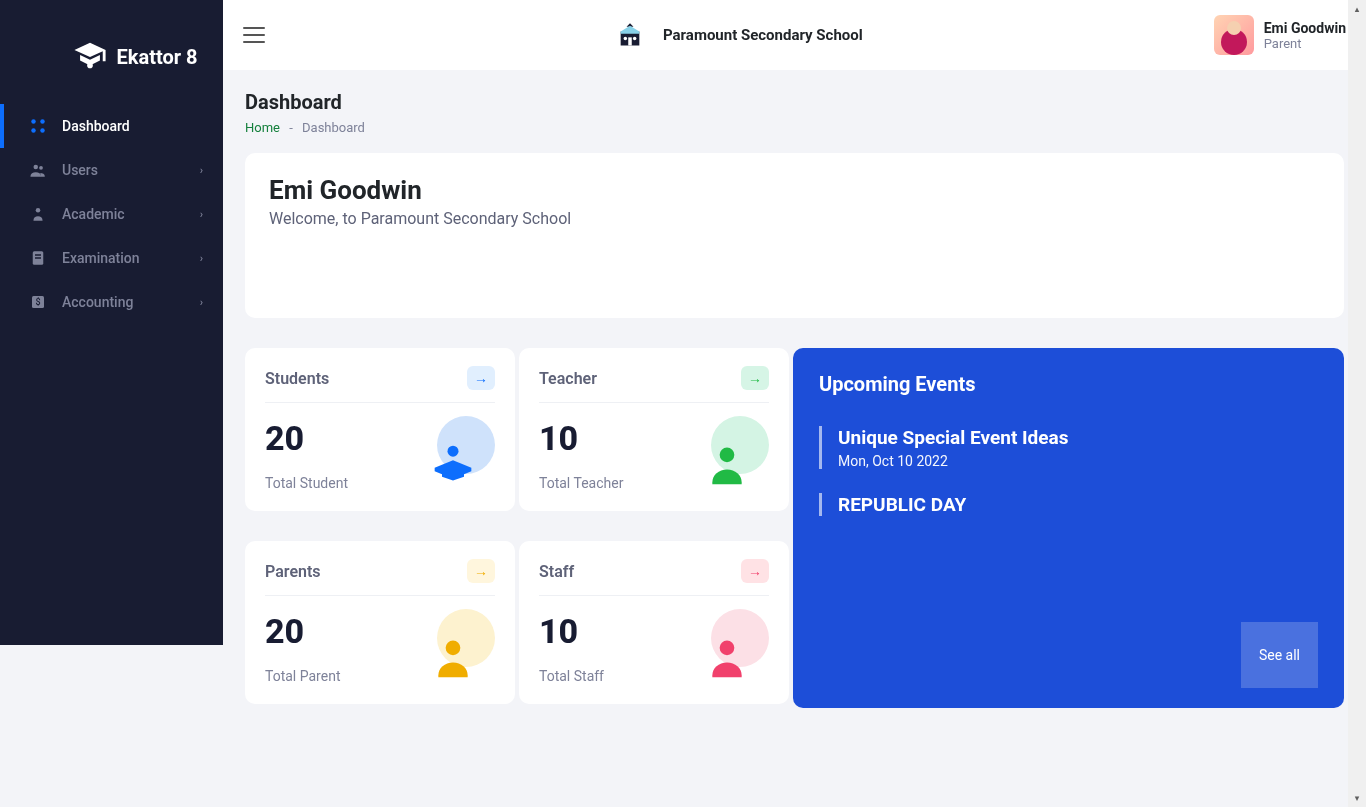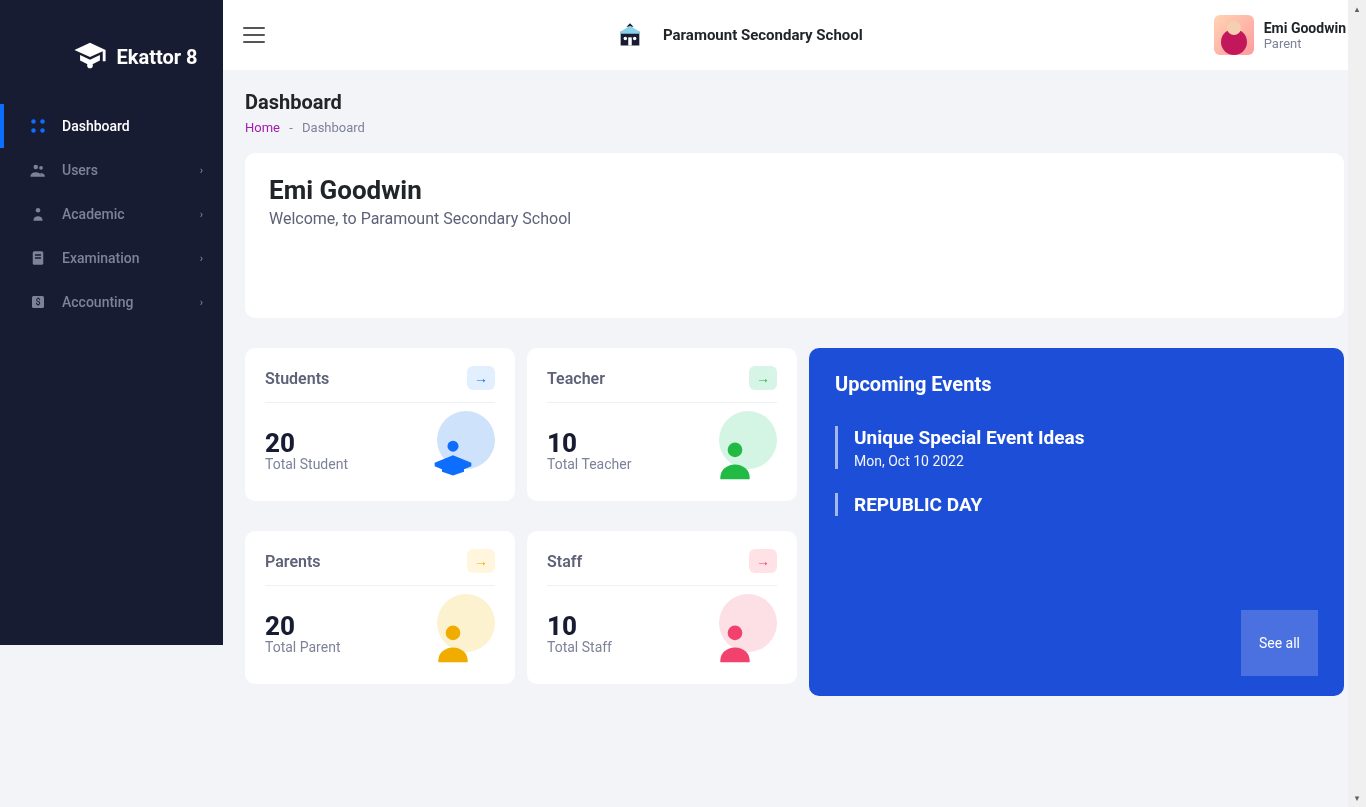--- a/index.html
+++ b/index.html
@@ -80,55 +80,55 @@
     .user-info .role { font-size: 13px; color: #7e8299; }
 
     
     .content {
       padding: 20px 22px 0;
       flex: 1;
       overflow-y: auto;
     }
     .page-title { font-size: 20px; font-weight: 700; color: #212529; margin-bottom: 6px; }
     .breadcrumb { font-size: 13px; color: #7e8299; }
-    .breadcrumb a { color: #a21caf; text-decoration: none; }
+    .breadcrumb a { color: #15803d; text-decoration: none; }
     .breadcrumb .sep { margin: 0 6px; }
 
     .welcome-card {
       background: #fff;
       border-radius: 10px;
       padding: 22px 24px 90px;
       margin-top: 18px;
     }
     .welcome-name { font-size: 26px; font-weight: 700; color: #212529; margin-bottom: 4px; }
     .welcome-msg { font-size: 16px; color: #5e6278; }
 
     .grid {
       display: grid;
       grid-template-columns: 270px 270px 1fr;
-      gap: 12px;
+      gap: 4px;
       margin-top: 30px;
     }
     .col-left { display: grid; grid-template-rows: auto auto; gap: 30px; }
 
     .stat-card {
       background: #fff;
       border-radius: 10px;
       padding: 18px 20px 20px;
     }
     .stat-head { display: flex; justify-content: space-between; align-items: center; border-bottom: 1px solid #eef0f4; padding-bottom: 12px; margin-bottom: 18px; }
     .stat-title { font-size: 16px; font-weight: 600; color: #5e6278; }
     .arrow-btn { width: 28px; height: 24px; border-radius: 6px; display: flex; align-items: center; justify-content: center; font-size: 14px; cursor: pointer; }
     .arrow-blue { background: #e1effe; color: #0d6efd; }
     .arrow-green { background: #d6f5e6; color: #21ba45; }
     .arrow-yellow { background: #fff6dd; color: #f0ad00; }
     .arrow-red { background: #ffe2e5; color: #f1416c; }
     .stat-body { display: flex; justify-content: space-between; align-items: center; }
-    .stat-num { font-size: 26px; font-weight: 800; color: #181c32; line-height: 1; }
-    .stat-label { font-size: 14px; color: #7e8299; margin-top: 0; }
+    .stat-num { font-size: 34px; font-weight: 800; color: #181c32; line-height: 1; }
+    .stat-label { font-size: 14px; color: #7e8299; margin-top: 20px; }
     .stat-icon-wrap { width: 72px; height: 60px; position: relative; }
     .stat-circle { position: absolute; right: 0; top: -10px; width: 58px; height: 58px; border-radius: 50%; }
     .circle-blue { background: #cfe2fb; }
     .circle-green { background: #d4f4e4; }
     .circle-yellow { background: #fdf2cf; }
     .circle-red { background: #fce0e6; }
     .stat-svg { position: absolute; left: 8px; bottom: 0; width: 44px; height: 44px; }
 
     .events-card {
       background: #1d4ed8;

